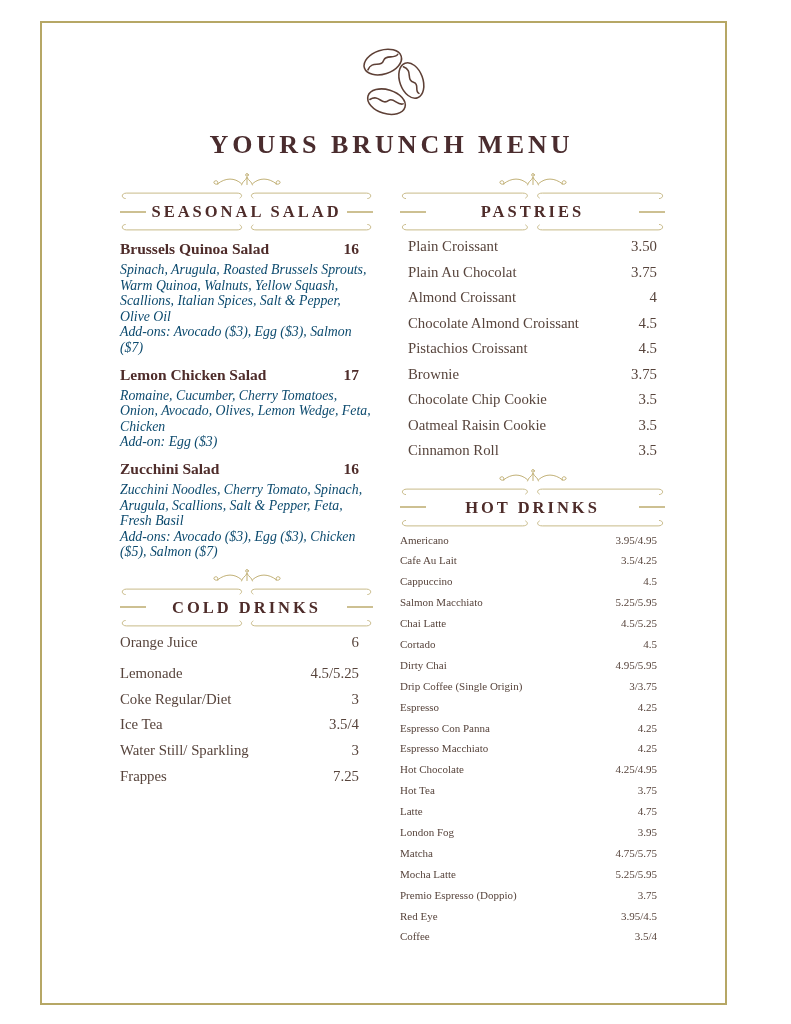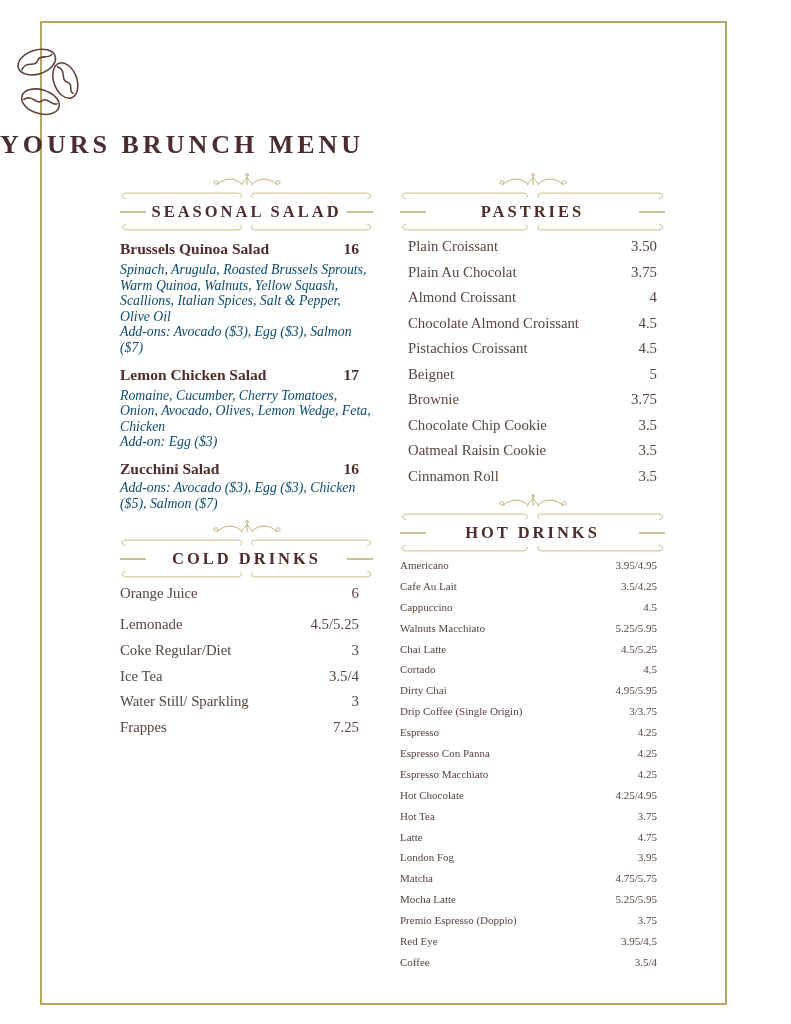--- a/index.html
+++ b/index.html
@@ -5,21 +5,21 @@
   html,body{margin:0;padding:0;background:#ffffff;}
   .page{
     position:relative;width:791px;height:1024px;background:#ffffff;overflow:hidden;
     font-family:"Liberation Serif","DejaVu Serif",serif;color:#55423b;
   }
   .frame{
     position:absolute;left:40px;top:21px;width:687px;height:984px;
     box-sizing:border-box;border:2px solid #b6a765;pointer-events:none;
   }
   
-  .masthead{position:absolute;top:40px;left:0;right:8px;text-align:left;}
+  .masthead{position:absolute;top:40px;left:0;right:8px;text-align:center;}
   .beans{width:92px;height:81px;display:inline-block;}
   .page-title{
     margin:4px 0 0;font-size:26px;font-weight:700;letter-spacing:4px;
     color:#4a2c2e;line-height:32px;
   }
   
   .col{position:absolute;top:172px;}
   .col-left{left:120px;width:253px;}
   .col-right{left:400px;width:265px;}
   
@@ -140,20 +140,21 @@
     </div>
     <div class="d-desc">Romaine, Cucumber, Cherry Tomatoes, Onion, Avocado, Olives, Lemon Wedge, Feta, Chicken</div>
     <div class="d-addons">Add-on: Egg ($3)</div>
   </div>
 
   <div class="d-item">
     <div class="d-head">
       <span class="name">Zucchini Salad</span>
       <span class="price">16</span>
     </div>
+    <div class="d-desc">Zucchini Noodles, Cherry Tomato, Spinach, Arugula, Scallions, Salt &amp; Pepper, Feta, Fresh Basil</div>
     <div class="d-addons">Add-ons: Avocado ($3), Egg ($3), Chicken ($5), Salmon ($7)</div>
   </div>
 </div>
   </section>
 
   <section class="section sec-cold-drinks">
     <div class="section-head">
       <svg class="ornament">
             <use href="#orn-flourish"></use>
           </svg>
@@ -240,24 +241,20 @@
   <div class="row">
     <span class="name">Chocolate Almond Croissant</span>
     <span class="price">4.5</span>
   </div>
 
   <div class="row">
     <span class="name">Pistachios Croissant</span>
     <span class="price">4.5</span>
   </div>
 
-  <div class="row">
-    <span class="name">Beignet</span>
-    <span class="price">5</span>
-  </div>
 
   <div class="row">
     <span class="name">Brownie</span>
     <span class="price">3.75</span>
   </div>
 
   <div class="row">
     <span class="name">Chocolate Chip Cookie</span>
     <span class="price">3.5</span>
   </div>
@@ -301,21 +298,21 @@
     <span class="name">Cafe Au Lait</span>
     <span class="price">3.5/4.25</span>
   </div>
 
   <div class="row">
     <span class="name">Cappuccino</span>
     <span class="price">4.5</span>
   </div>
 
   <div class="row">
-    <span class="name">Walnuts Macchiato</span>
+    <span class="name">Salmon Macchiato</span>
     <span class="price">5.25/5.95</span>
   </div>
 
   <div class="row">
     <span class="name">Chai Latte</span>
     <span class="price">4.5/5.25</span>
   </div>
 
   <div class="row">
     <span class="name">Cortado</span>

